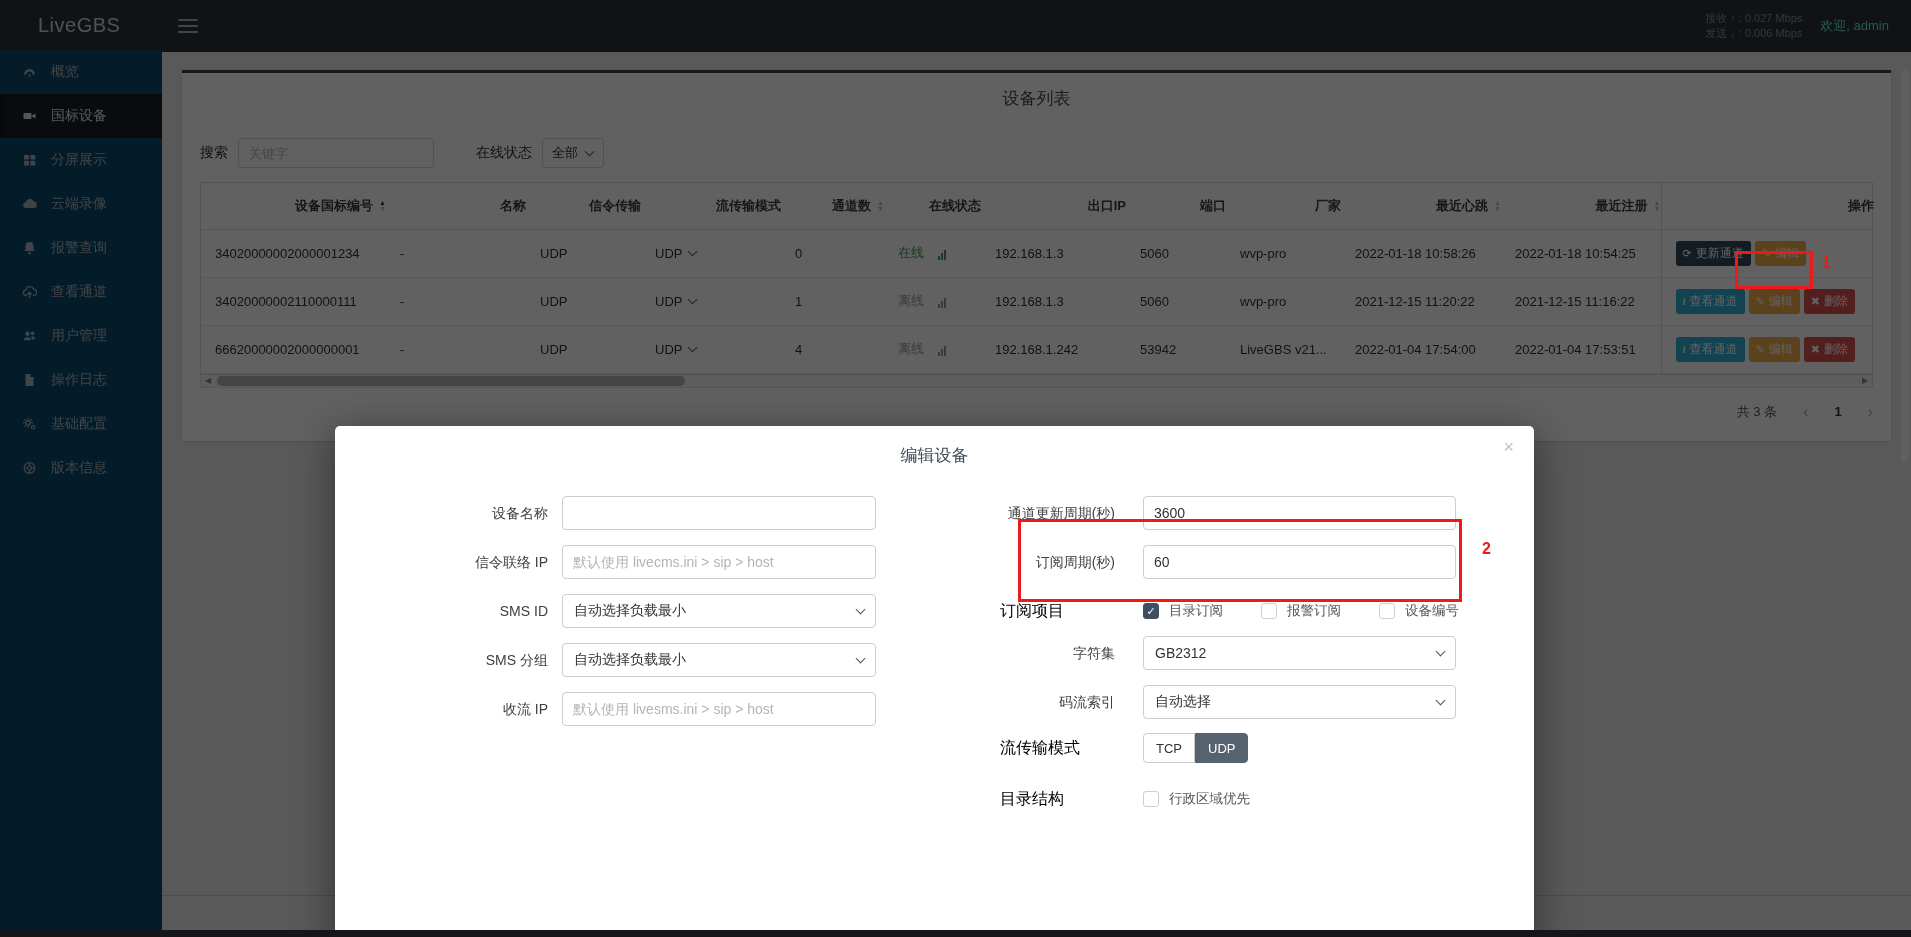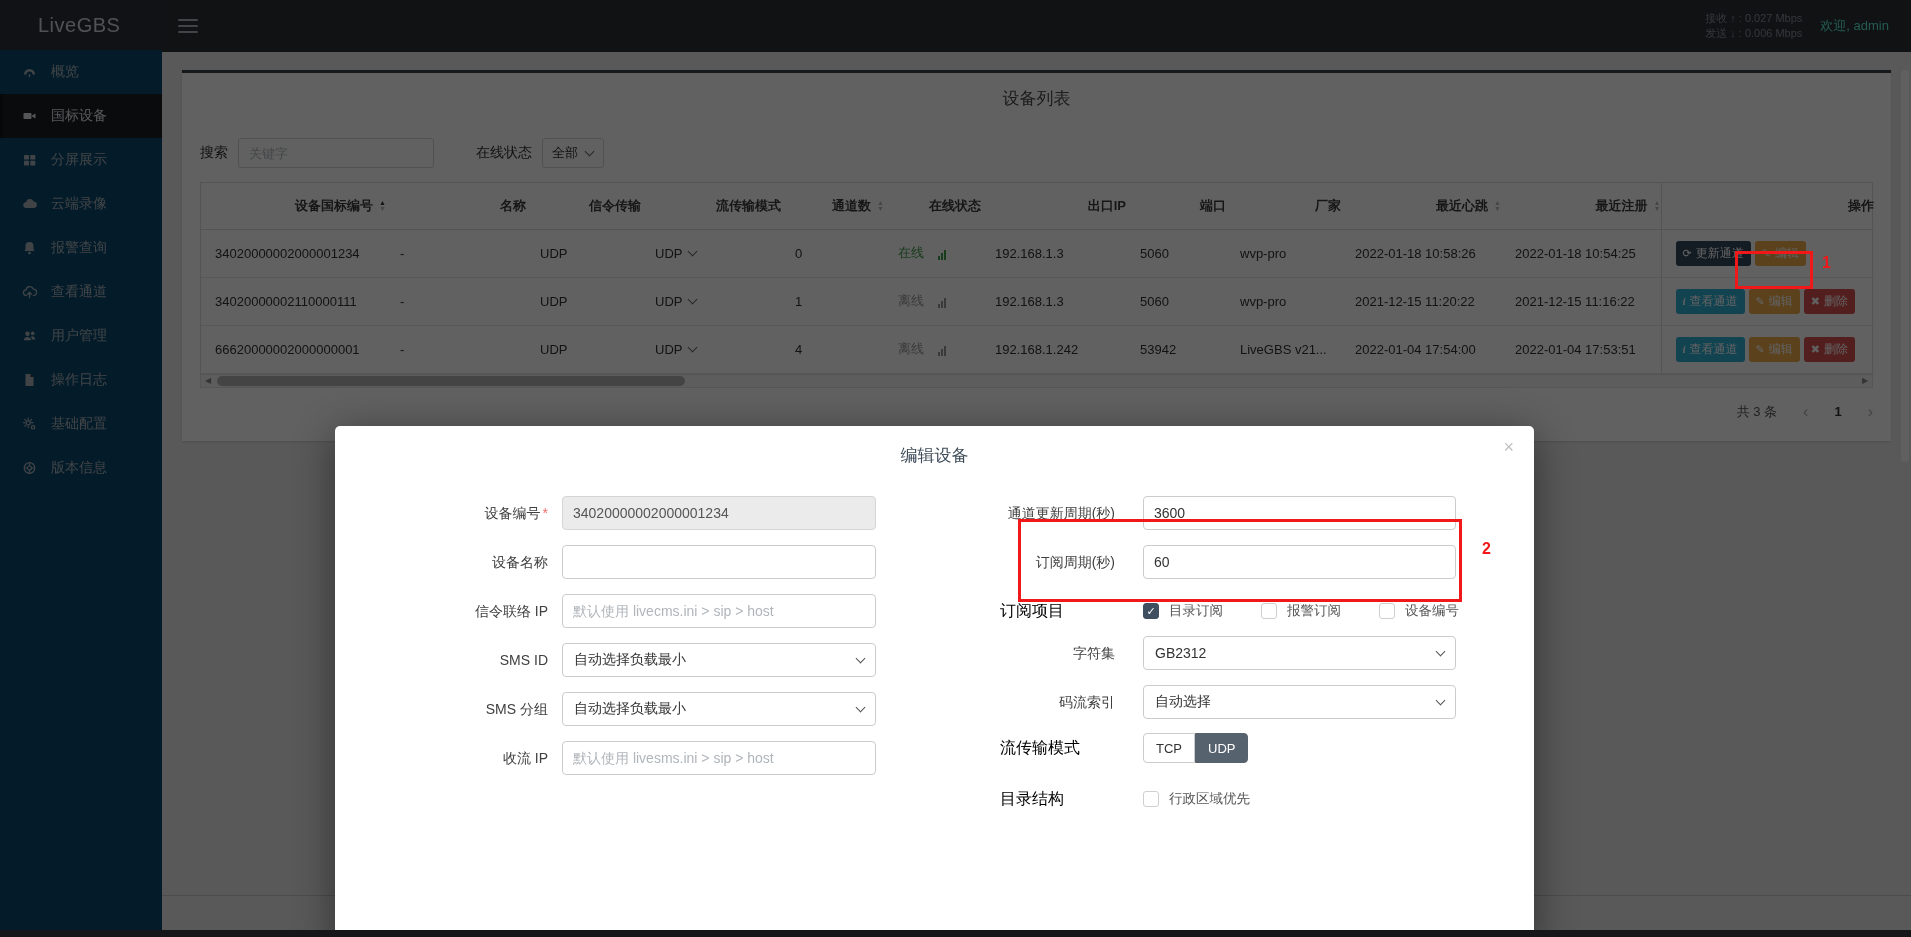--- a/index.html
+++ b/index.html
@@ -429,24 +429,20 @@
 
 <div class="overlay"></div>
 <div class="bottom-strip"></div>
 
 <div class="modal">
   <div class="m-title">编辑设备</div>
   <div class="m-close">×</div>
 
   <div class="form-left">
     <div class="f-row">
-      <span class="f-label"><span>设备编号</span><span class="req">*</span></span>
-      <input class="f-input disabled" disabled="" value="34020000002000001234" style="">
-    </div>
-    <div class="f-row">
       <span class="f-label">设备名称</span>
       <input class="f-input" value="" style="">
     </div>
     <div class="f-row">
       <span class="f-label">信令联络 IP</span>
       <input class="f-input" placeholder="默认使用 livecms.ini &gt; sip &gt; host" style="">
     </div>
     <div class="f-row">
       <span class="f-label">SMS ID</span>
       <span class="f-select">

